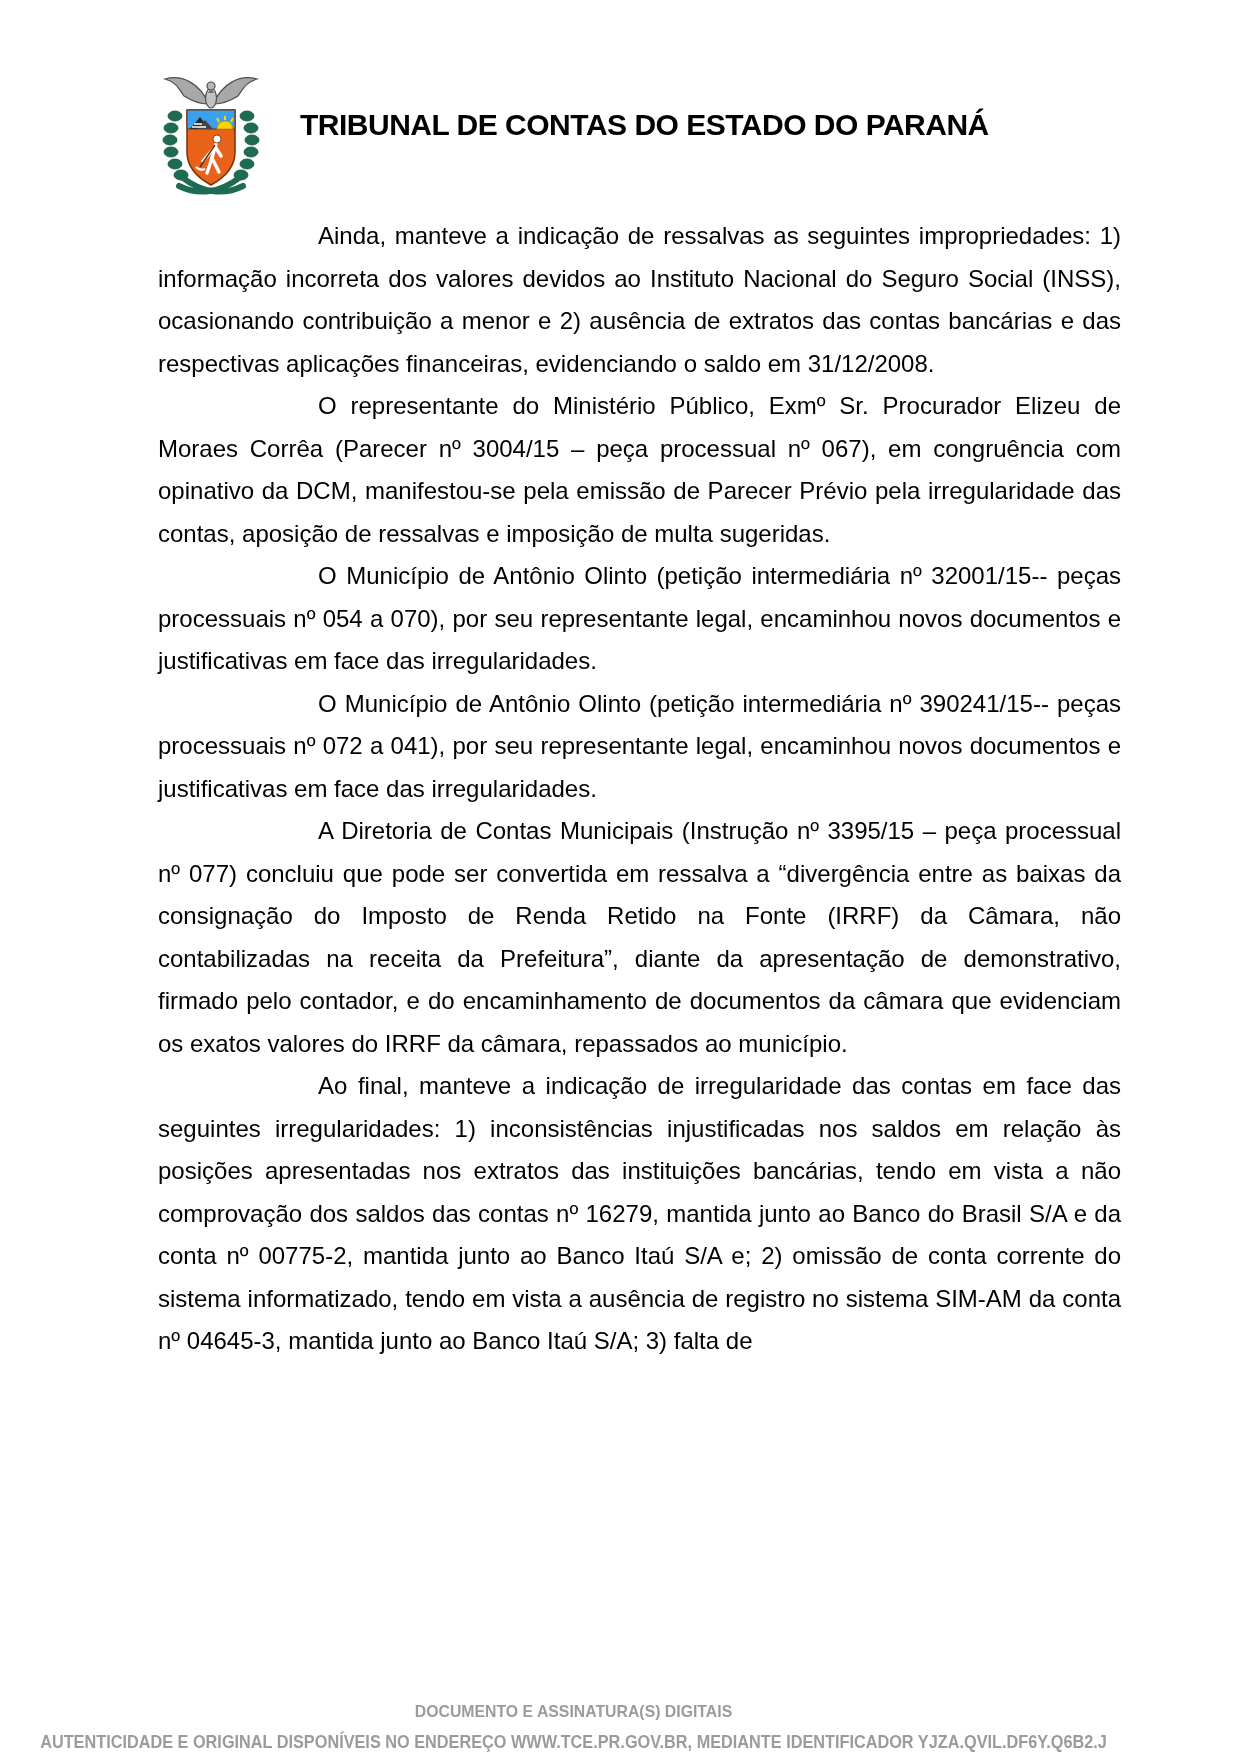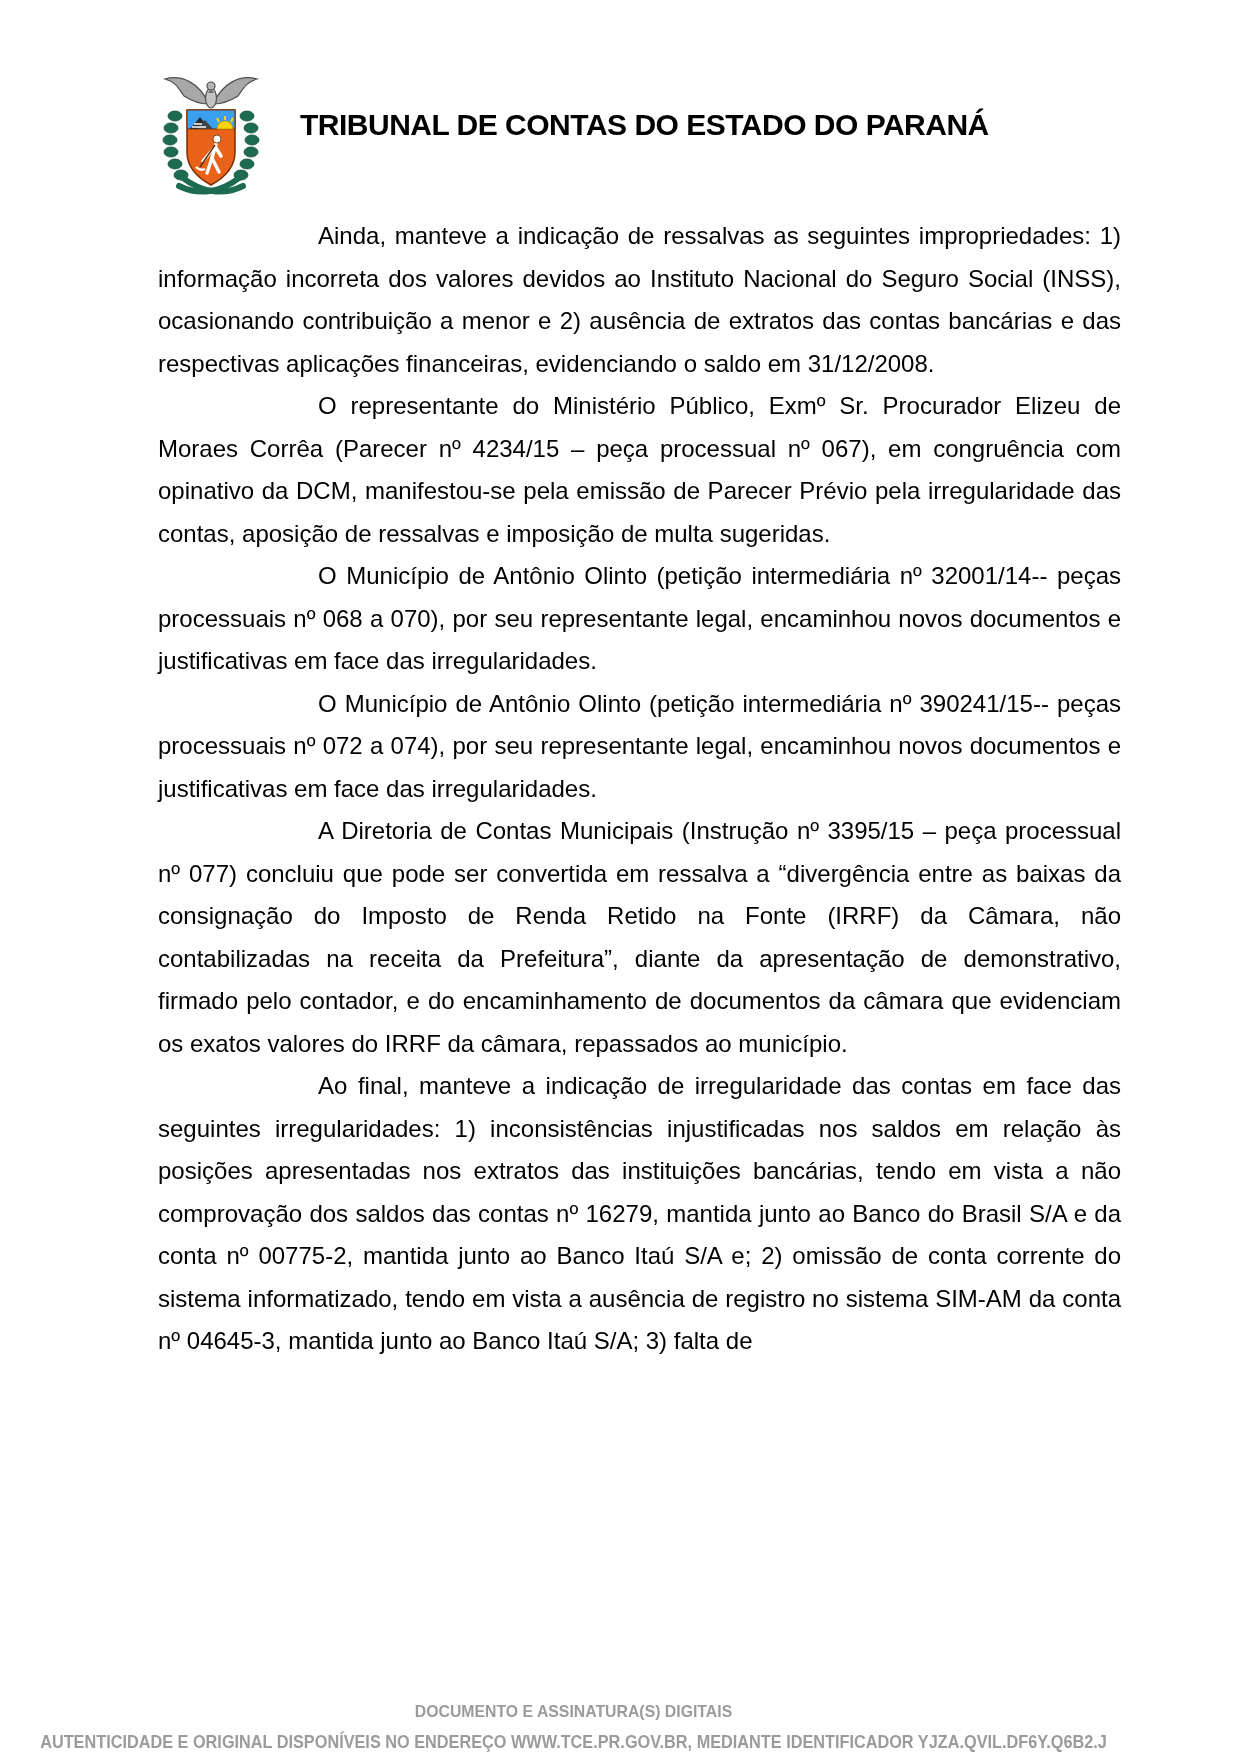--- a/index.html
+++ b/index.html
@@ -105,25 +105,25 @@
     </svg>
   </div>
 
   <h1 class="page-title">TRIBUNAL DE CONTAS DO ESTADO DO PARANÁ</h1>
 
   <main class="body-text">
 
       <p class="para">Ainda, manteve a indicação de ressalvas as seguintes impropriedades: 1) informação incorreta dos valores devidos ao Instituto Nacional do Seguro Social (INSS), ocasionando contribuição a menor e 2) ausência de extratos das contas bancárias e das respectivas aplicações financeiras, evidenciando o saldo em 31/12/2008.</p>
 
 
-      <p class="para">O representante do Ministério Público, Exmº Sr. Procurador Elizeu de Moraes Corrêa (Parecer nº 4234/15 – peça processual nº 067), em congruência com opinativo da DCM, manifestou-se pela emissão de Parecer Prévio pela irregularidade das contas, aposição de ressalvas e imposição de multa sugeridas.</p>
+      <p class="para">O representante do Ministério Público, Exmº Sr. Procurador Elizeu de Moraes Corrêa (Parecer nº 3004/15 – peça processual nº 067), em congruência com opinativo da DCM, manifestou-se pela emissão de Parecer Prévio pela irregularidade das contas, aposição de ressalvas e imposição de multa sugeridas.</p>
 
-      <p class="para">O Município de Antônio Olinto (petição intermediária nº 32001/14-- peças processuais nº 068 a 070), por seu representante legal, encaminhou novos documentos e justificativas em face das irregularidades.</p>
+      <p class="para">O Município de Antônio Olinto (petição intermediária nº 32001/15-- peças processuais nº 054 a 070), por seu representante legal, encaminhou novos documentos e justificativas em face das irregularidades.</p>
 
-      <p class="para">O Município de Antônio Olinto (petição intermediária nº 390241/15-- peças processuais nº 072 a 074), por seu representante legal, encaminhou novos documentos e justificativas em face das irregularidades.</p>
+      <p class="para">O Município de Antônio Olinto (petição intermediária nº 390241/15-- peças processuais nº 072 a 041), por seu representante legal, encaminhou novos documentos e justificativas em face das irregularidades.</p>
 
       <p class="para">A Diretoria de Contas Municipais (Instrução nº 3395/15 – peça processual nº 077) concluiu que pode ser convertida em ressalva a “divergência entre as baixas da consignação do Imposto de Renda Retido na Fonte (IRRF) da Câmara, não contabilizadas na receita da Prefeitura”, diante da apresentação de demonstrativo, firmado pelo contador, e do encaminhamento de documentos da câmara que evidenciam os exatos valores do IRRF da câmara, repassados ao município.</p>
 
       <p class="para">Ao final, manteve a indicação de irregularidade das contas em face das seguintes irregularidades: 1) inconsistências injustificadas nos saldos em relação às posições apresentadas nos extratos das instituições bancárias,  tendo em vista a não comprovação dos saldos das contas nº 16279, mantida junto ao Banco do Brasil S/A e da conta nº 00775-2, mantida junto ao Banco Itaú S/A e; 2)  omissão de conta corrente do sistema informatizado, tendo em vista a ausência de registro no sistema SIM-AM da conta nº 04645-3, mantida junto ao Banco Itaú S/A; 3) falta de</p>
     </main>
 
   <footer class="doc-footer">
     <div class="footer-line-1">DOCUMENTO E ASSINATURA(S) DIGITAIS</div>
     <div class="footer-line-2">AUTENTICIDADE E ORIGINAL DISPONÍVEIS NO ENDEREÇO WWW.TCE.PR.GOV.BR, MEDIANTE IDENTIFICADOR YJZA.QVIL.DF6Y.Q6B2.J</div>
   </footer>

